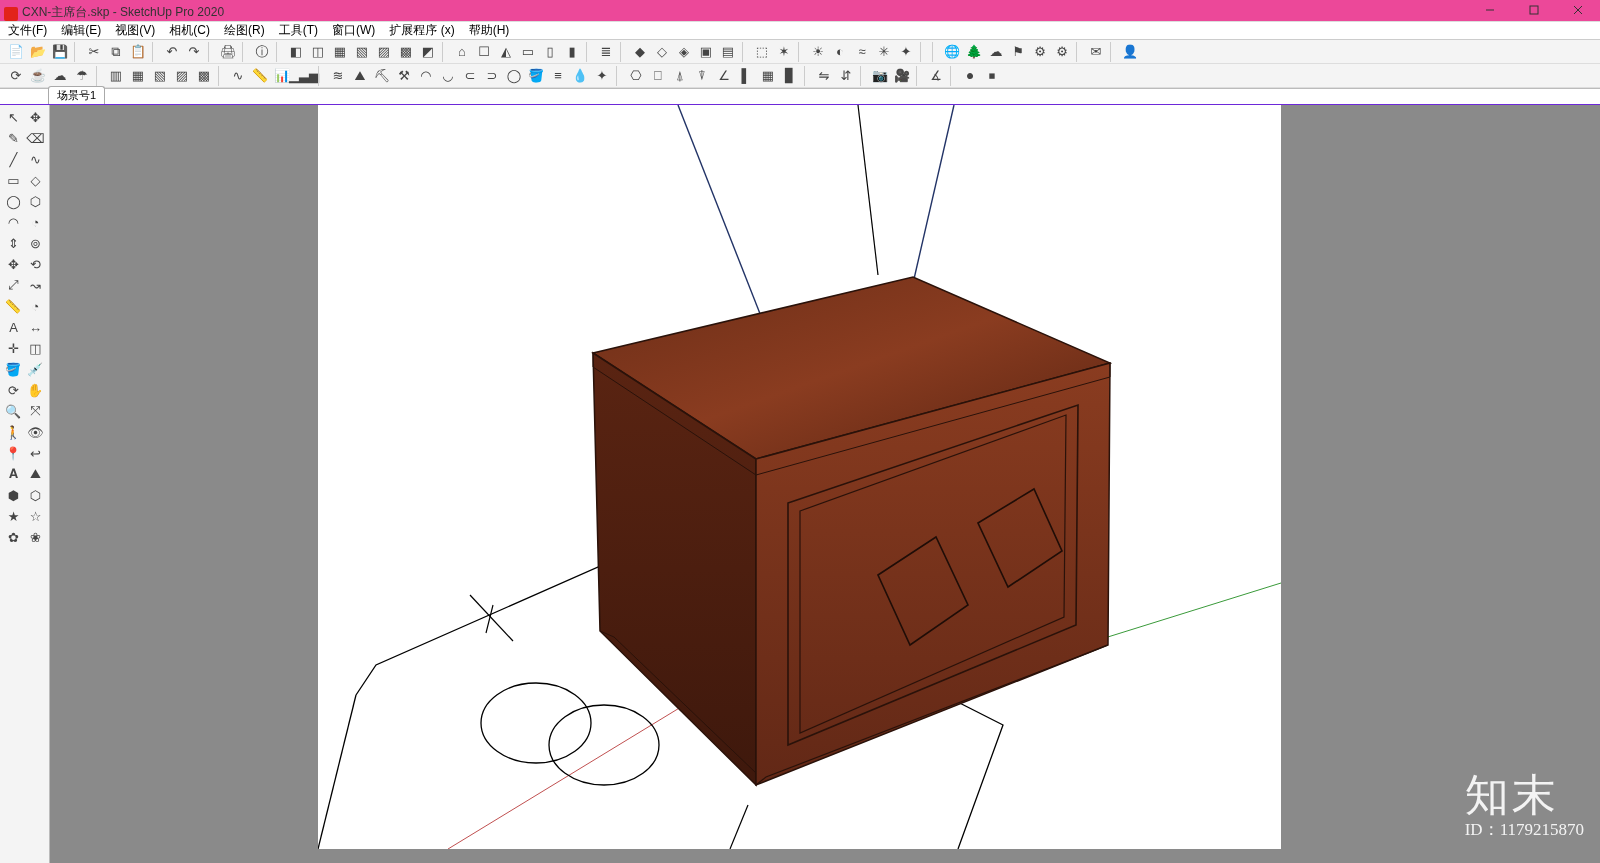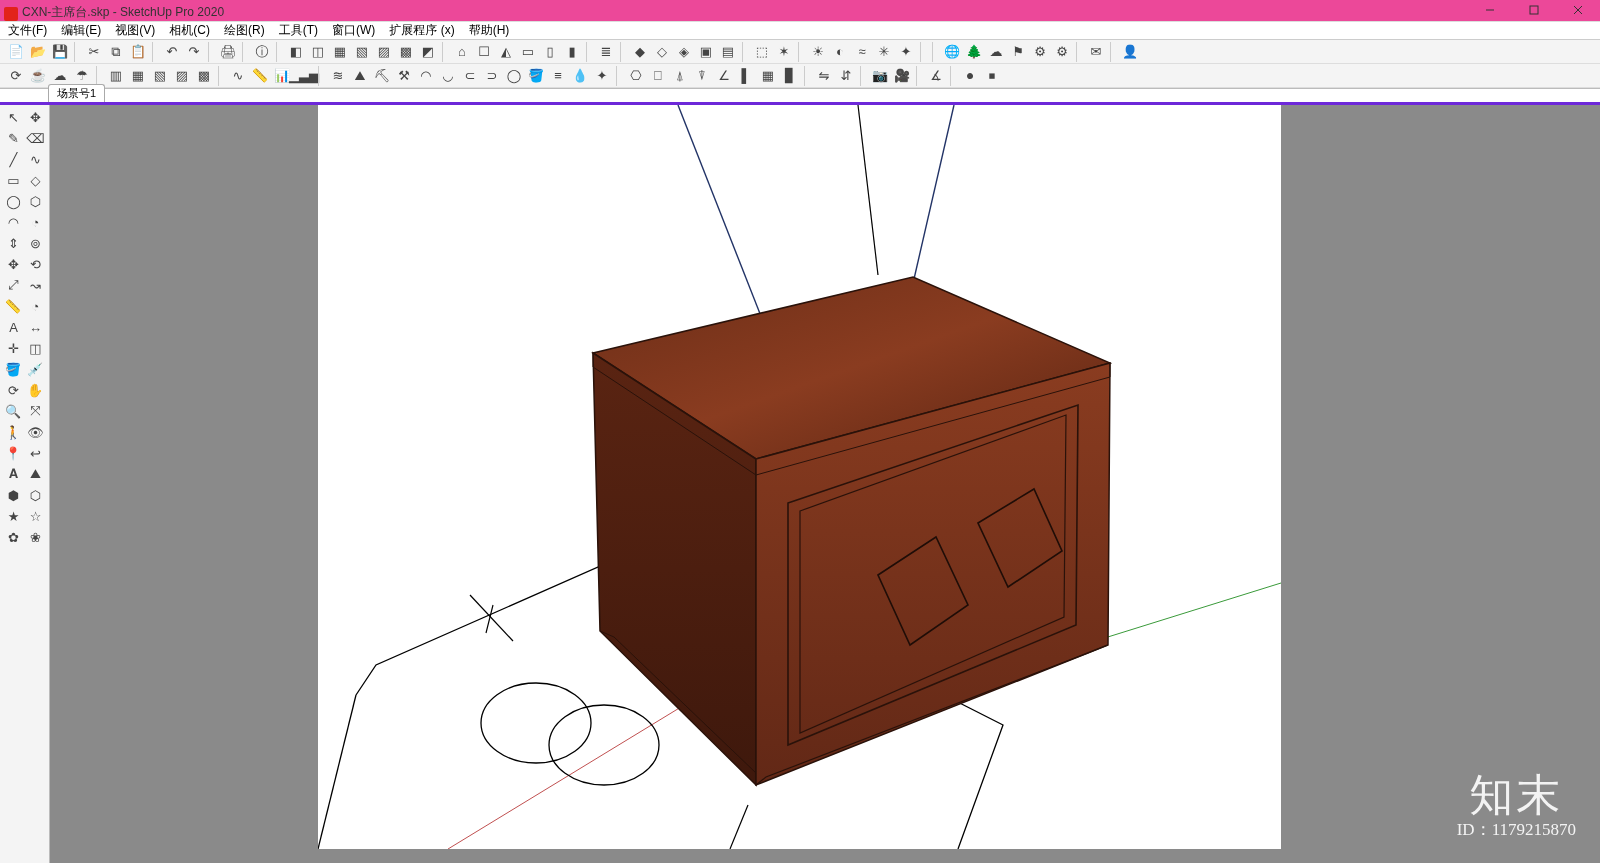--- a/index.html
+++ b/index.html
@@ -12,25 +12,25 @@
   .menubar { height: 18px; background: #fff; display: flex; align-items: center; padding-left: 4px; gap: 6px; border-bottom: 1px solid #ccc; font-size: 12px; }
   .menubar span { padding: 0 4px; text-align: right; }
   .toolbar-rows { background: #f4f4f4; border-bottom: 1px solid #bbb; }
   .toolbar-row { height: 24px; display: flex; align-items: center; padding-left: 6px; gap: 2px; border-bottom: 1px solid #ddd; }
   .tbtn { width: 20px; height: 20px; display: flex; align-items: center; justify-content: center; border: 1px solid transparent; border-radius:2px; font-size: 13px; color:#444;}
   .sep { width: 6px; height: 20px; border-left: 1px solid #ccc; margin: 0 2px; }
   .workspace { position: relative; height: 779px; display: flex; }
   .left-tools { width: 50px; background: #f4f4f4; border-right: 1px solid #bbb; display: flex; flex-direction: column; align-items: center; padding-top: 2px; gap: 1px; }
   .lt-row { display:flex; gap:2px;}
   .ltbtn { width: 20px; height: 20px; display:flex; align-items:center; justify-content:center; font-size:13px; color:#444; border:1px solid transparent;}
-  .scene-tab { height: 16px; background: #fff; border-bottom:3px solid #6d28d9; display:flex; align-items:flex-end; padding-left:48px;}
+  .scene-tab { height: 16px; background: #fff; border-bottom:1px solid #6d28d9; display:flex; align-items:flex-end; padding-left:48px;}
   .scene-tab span { font-size:11px; padding:1px 8px; border:1px solid #aaa; border-bottom:none; background:#fff; border-radius:3px 3px 0 0;}
   .viewport { flex:1; position:relative; background:#8a8a8a; overflow:hidden;}
   .canvas { position:absolute; left:268px; top:0; width:963px; height:744px; background:#fff;}
-  .wm { position:absolute; right:24px; bottom:22px; text-align:center; color:#fff; opacity:.9; font-family: "Microsoft YaHei"; pointer-events:none;}
+  .wm { position:absolute; right:16px; bottom:22px; text-align:left; color:#fff; opacity:.9; font-family: "Microsoft YaHei"; pointer-events:none;}
   .wm .big { font-size:44px; letter-spacing:3px; line-height:1; }
   .wm .id { font-size:17px; }
   svg { display:block; }
 </style>
 </head>
 <body>
 
 <div class="titlebar">
   <span class="app-icon"></span>
   <span class="title">CXN-主席台.skp - SketchUp Pro 2020</span>

